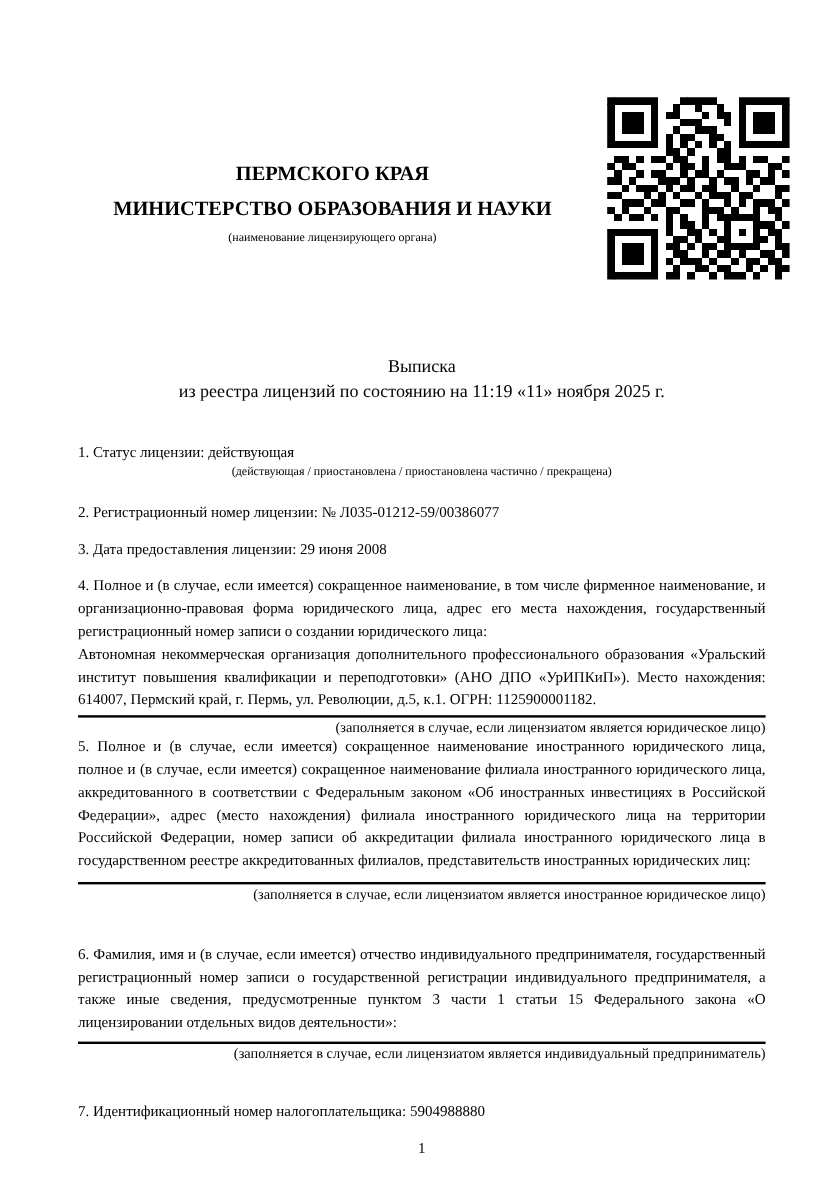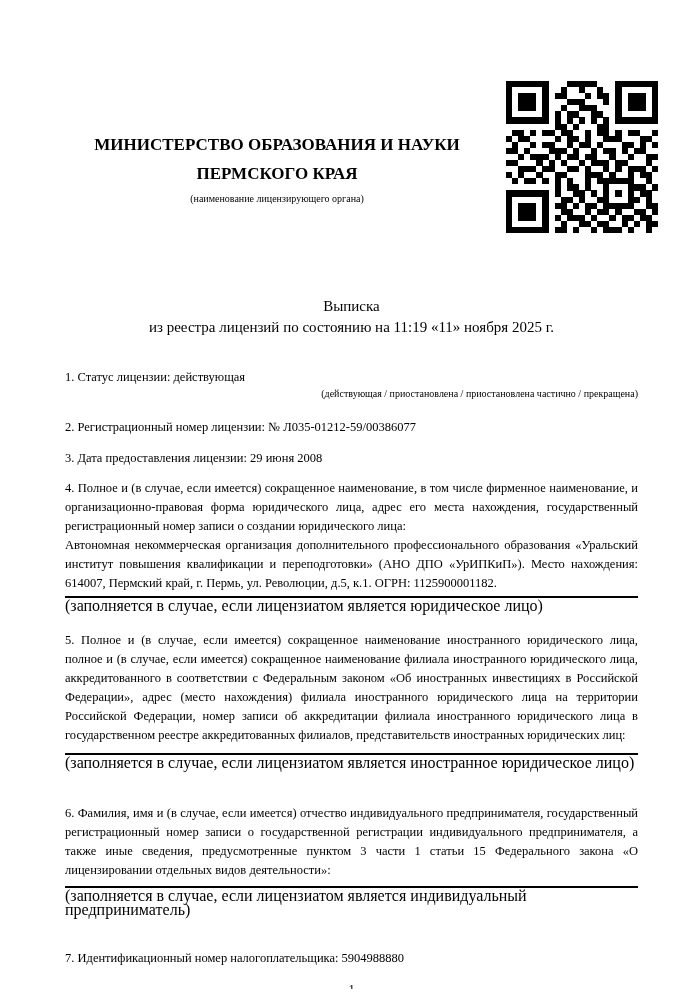--- a/index.html
+++ b/index.html
@@ -35,44 +35,44 @@
     position: absolute; left: 65px; top: 0; width: 573px;
     font-size: 12.5px; line-height: 19px;
     padding-top: 296px;
   }
   .doc-title { text-align: center; line-height: 21px; margin: 0; font-weight: 400; font-size: 15px; }
   .section { margin: 0; }
   .s1 { margin-top: 30px; }
   .s2 { margin-top: 17px; }
   .s3 { margin-top: 12px; }
   .s4 { margin-top: 11px; text-align: justify; }
-  .s5 { margin-top: 18px; text-align: justify; }
+  .s5 { text-align: justify; }
   .s6 { margin-top: 34px; text-align: justify; }
   .s7 { margin-top: 32px; }
   .just { text-align: justify; }
   .rule { border-top: 2px solid #000; height: 0; }
   .rule-s4 { margin-top: 3px; }
   .rule-s5 { margin-top: 8px; }
   .rule-s6 { margin-top: 6px; }
   .fill-caption {
-    font-size: 16px; line-height: 14px; text-align: left; margin-top: 1px;
+    font-size: 12px; line-height: 14px; text-align: right; margin-top: 1px;
   }
   .status-caption {
-    font-size: 10px; line-height: 14px; text-align: right; margin-top: 0;
+    font-size: 10px; line-height: 14px; text-align: center; margin-top: 0;
   }
   .page-number { margin-top: 12px; text-align: center; }
 </style>
 </head>
 <body>
 
 <div class="page">
 
   <div class="header-text">
+    <div class="ministry-name">ПЕРМСКОГО КРАЯ</div>
     <div class="ministry-name">МИНИСТЕРСТВО ОБРАЗОВАНИЯ И НАУКИ</div>
-    <div class="ministry-name">ПЕРМСКОГО КРАЯ</div>
     <div class="header-caption">(наименование лицензирующего органа)</div>
   </div>
 
   <div class="qr">
     <svg width="152" height="152" viewBox="0 0 152 152" shape-rendering="crispEdges" aria-hidden="true">
         <rect x="0.00" y="0.00" width="6.14" height="6.14" fill="#000"></rect>
         <rect x="6.08" y="0.00" width="6.14" height="6.14" fill="#000"></rect>
         <rect x="12.16" y="0.00" width="6.14" height="6.14" fill="#000"></rect>
         <rect x="18.24" y="0.00" width="6.14" height="6.14" fill="#000"></rect>
         <rect x="24.32" y="0.00" width="6.14" height="6.14" fill="#000"></rect>

